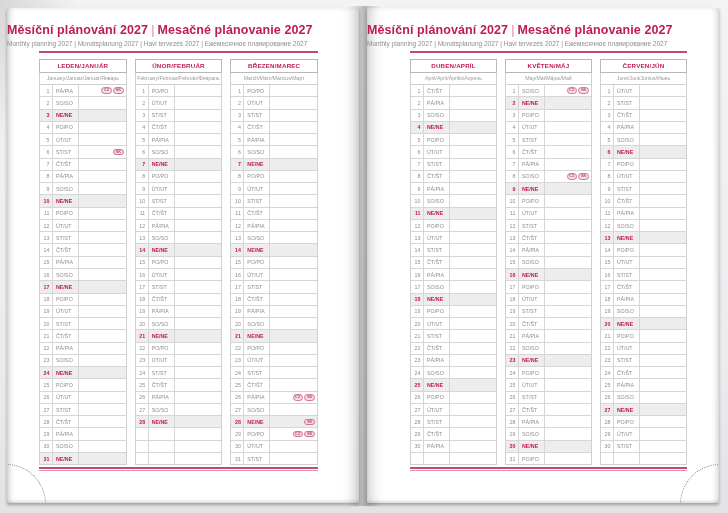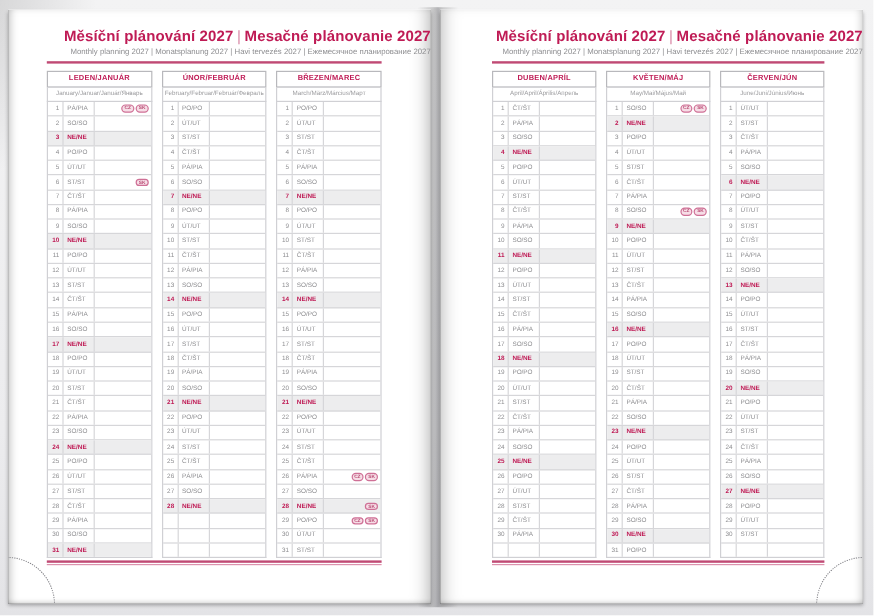--- a/index.html
+++ b/index.html
@@ -10,21 +10,21 @@
     background:radial-gradient(ellipse at -20% -10%, rgba(0,0,0,.14), transparent 65%);}
   .gutter{position:absolute;left:348px;top:6px;width:34px;height:500px;
     background:linear-gradient(90deg,rgba(0,0,0,0) 0%,rgba(0,0,0,.18) 38%,rgba(90,90,95,.42) 50%,rgba(0,0,0,.16) 62%,rgba(0,0,0,0) 100%);}
   .page{position:absolute;top:8px;width:352px;height:495px;background:#ffffff;overflow:hidden;}
   .page.left{left:7px;--ml:32px;--mr:41px;
     box-shadow:inset 5px 0 7px -4px rgba(0,0,0,.28), inset -12px 0 16px -12px rgba(0,0,0,.38),
       0 2px 3px rgba(0,0,0,.30), inset 0 -3px 4px -3px rgba(0,0,0,.22);}
   .page.right{left:367px;--ml:43px;--mr:32px;
     box-shadow:inset 12px 0 16px -12px rgba(0,0,0,.34), inset -5px 0 7px -4px rgba(0,0,0,.22),
       0 2px 3px rgba(0,0,0,.30), inset 0 -3px 4px -3px rgba(0,0,0,.22);}
-  .p-head{text-align:right;padding-top:15px;}
+  .p-head{text-align:left;padding-top:15px;}
   .p-title{font-size:12.5px;line-height:15px;font-weight:bold;color:#bf1b55;letter-spacing:.1px;}
   .t-sep{color:#d typing;}
   .p-title .t-sep{color:#d98aa8;font-weight:normal;padding:0 3px;}
   .p-sub{font-size:6.5px;line-height:8px;margin-top:2px;color:#8d8d90;}
   .head-rule{height:2px;background:#c04a74;margin:3px var(--mr) 0 var(--ml);}
   .months-row{display:flex;gap:8px;margin:6px var(--mr) 0 var(--ml);}
   .month{flex:1;display:flex;flex-direction:column;min-width:0;}
   .m-head{border:1px solid #b8b8bc;height:12px;line-height:12px;text-align:center;
     color:#bf1b55;font-weight:bold;font-size:6.2px;letter-spacing:.2px;white-space:nowrap;overflow:hidden;}
   .m-sub{border:1px solid #d0d0d4;border-top:none;height:11px;line-height:11px;text-align:center;

